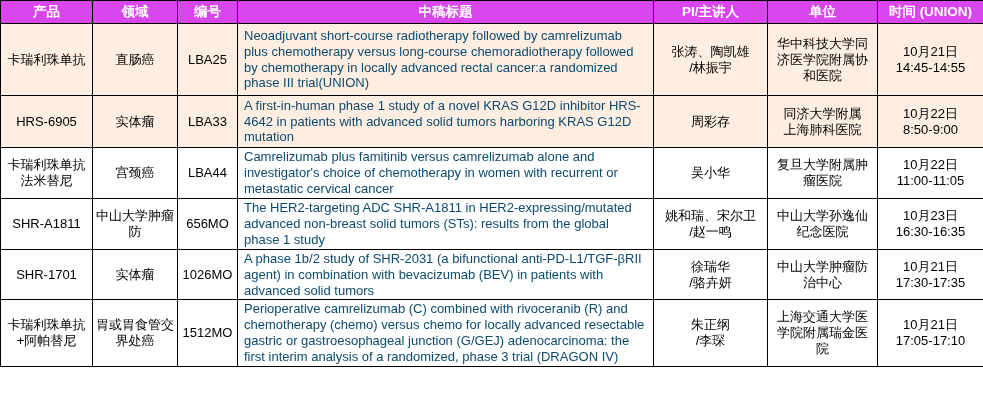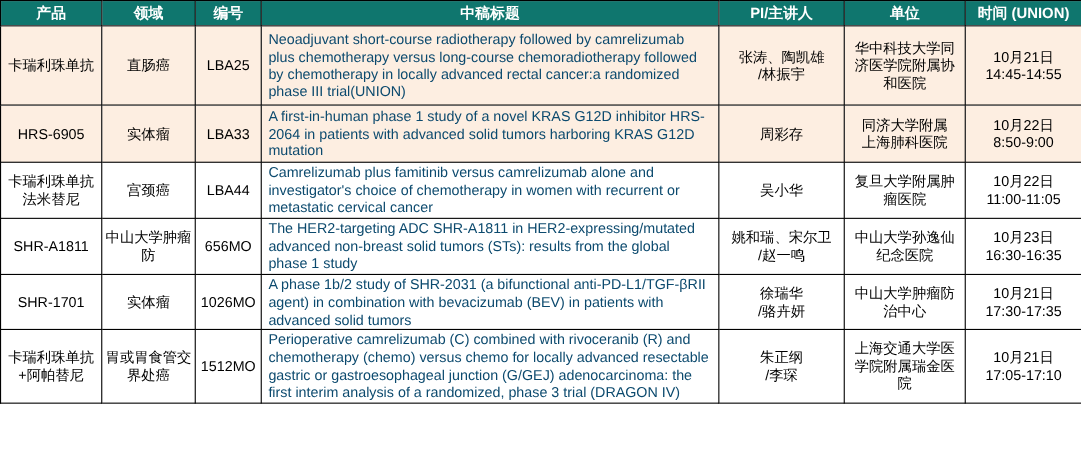--- a/index.html
+++ b/index.html
@@ -1,21 +1,21 @@
 <!DOCTYPE html>
 <html><head>
 <meta charset="utf-8">
 <style>
   html,body { margin:0; padding:0; background:#ffffff; }
   body { font-family:"Liberation Sans", sans-serif; }
   .wrap { width:983px; height:415px; overflow:hidden; }
   table { border-collapse:collapse; table-layout:fixed; width:983px; }
   th, td { border:1px solid #000000; overflow:hidden; box-sizing:border-box; }
   thead th {
-    background:#0f766e; color:#ffffff; font-weight:bold;
+    background:#d946ef; color:#ffffff; font-weight:bold;
     font-size:13.5px; height:23px; padding:1px 2px; text-align:center;
   }
   td {
     font-size:13px; color:#000000; text-align:center; vertical-align:middle;
     padding:1px 3px; line-height:16px;
   }
   td.title-cell { text-align:left; padding:1px 6px; line-height:15.8px; color:#0c4a6e; }
   .pre { white-space:pre-line; }
   tr.hl td { background:#fdeee1; }
   tbody tr:nth-child(1) { height:72px; }
@@ -62,21 +62,21 @@
     <td class="pre">华中科技大学同
 济医学院附属协
 和医院</td>
     <td class="pre">10月21日
 14:45-14:55</td>
   </tr>
         <tr class="hl">
     <td class="pre">HRS-6905</td>
     <td class="pre">实体瘤</td>
     <td>LBA33</td>
-    <td class="title-cell">A first-in-human phase 1 study of a novel KRAS G12D inhibitor HRS-2064 in patients with advanced solid tumors harboring KRAS G12D mutation</td>
+    <td class="title-cell">A first-in-human phase 1 study of a novel KRAS G12D inhibitor HRS-4642 in patients with advanced solid tumors harboring KRAS G12D mutation</td>
     <td class="pre">周彩存</td>
     <td class="pre">同济大学附属
 上海肺科医院</td>
     <td class="pre">10月22日
 8:50-9:00</td>
   </tr>
         <tr>
     <td class="pre">卡瑞利珠单抗
 法米替尼</td>
     <td class="pre">宫颈癌</td>

